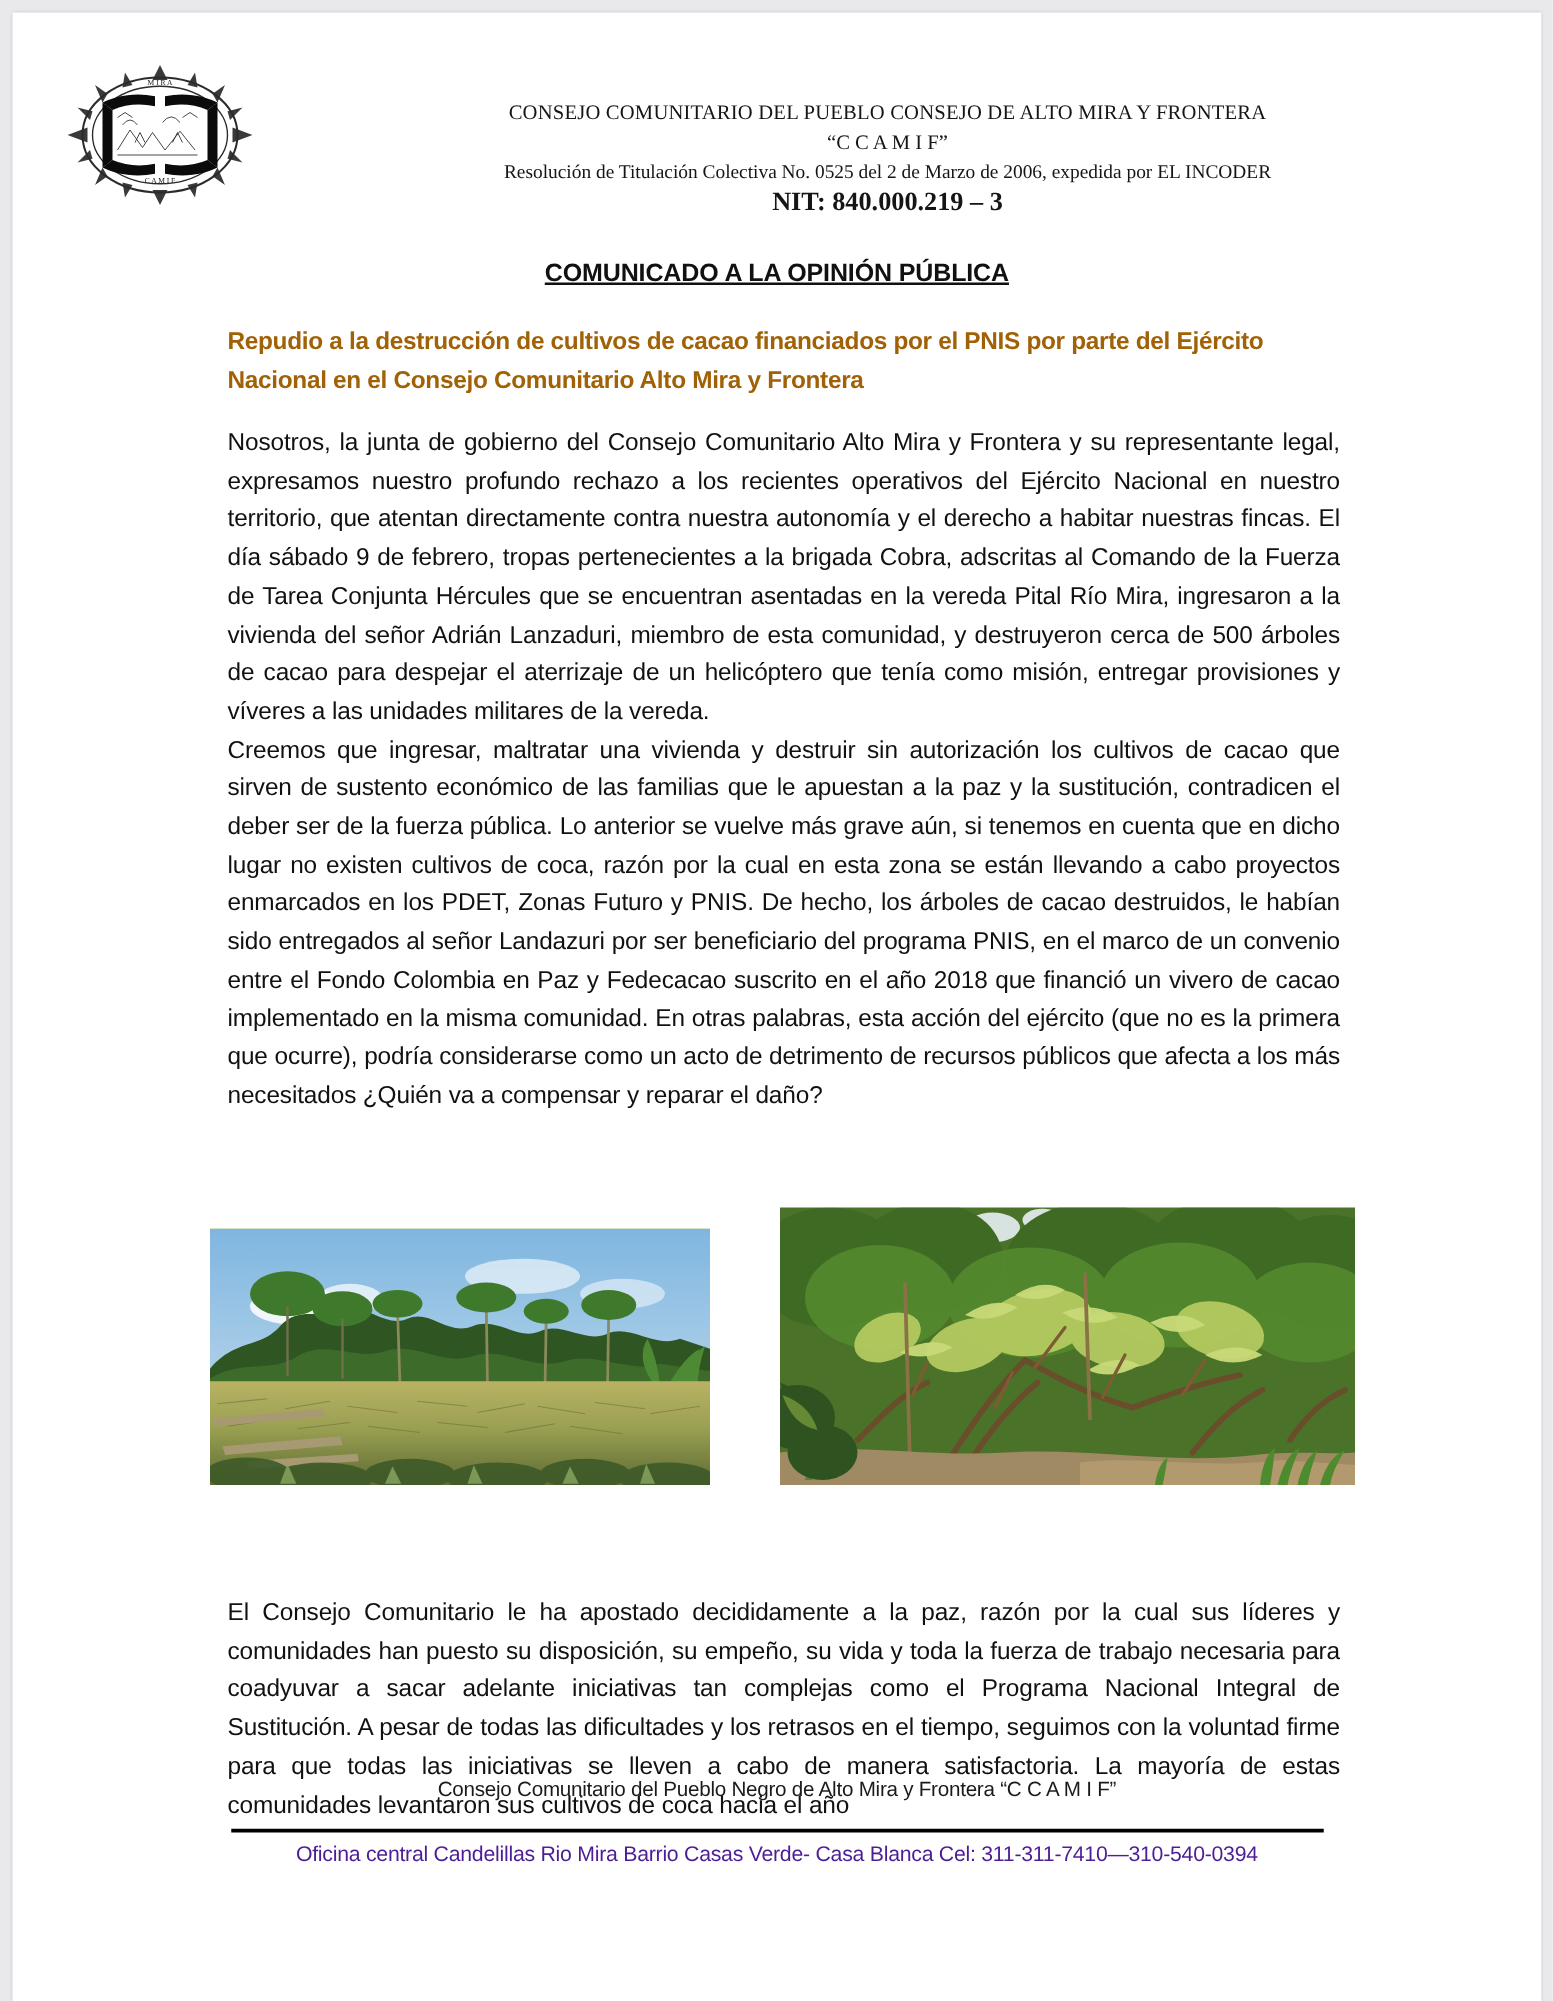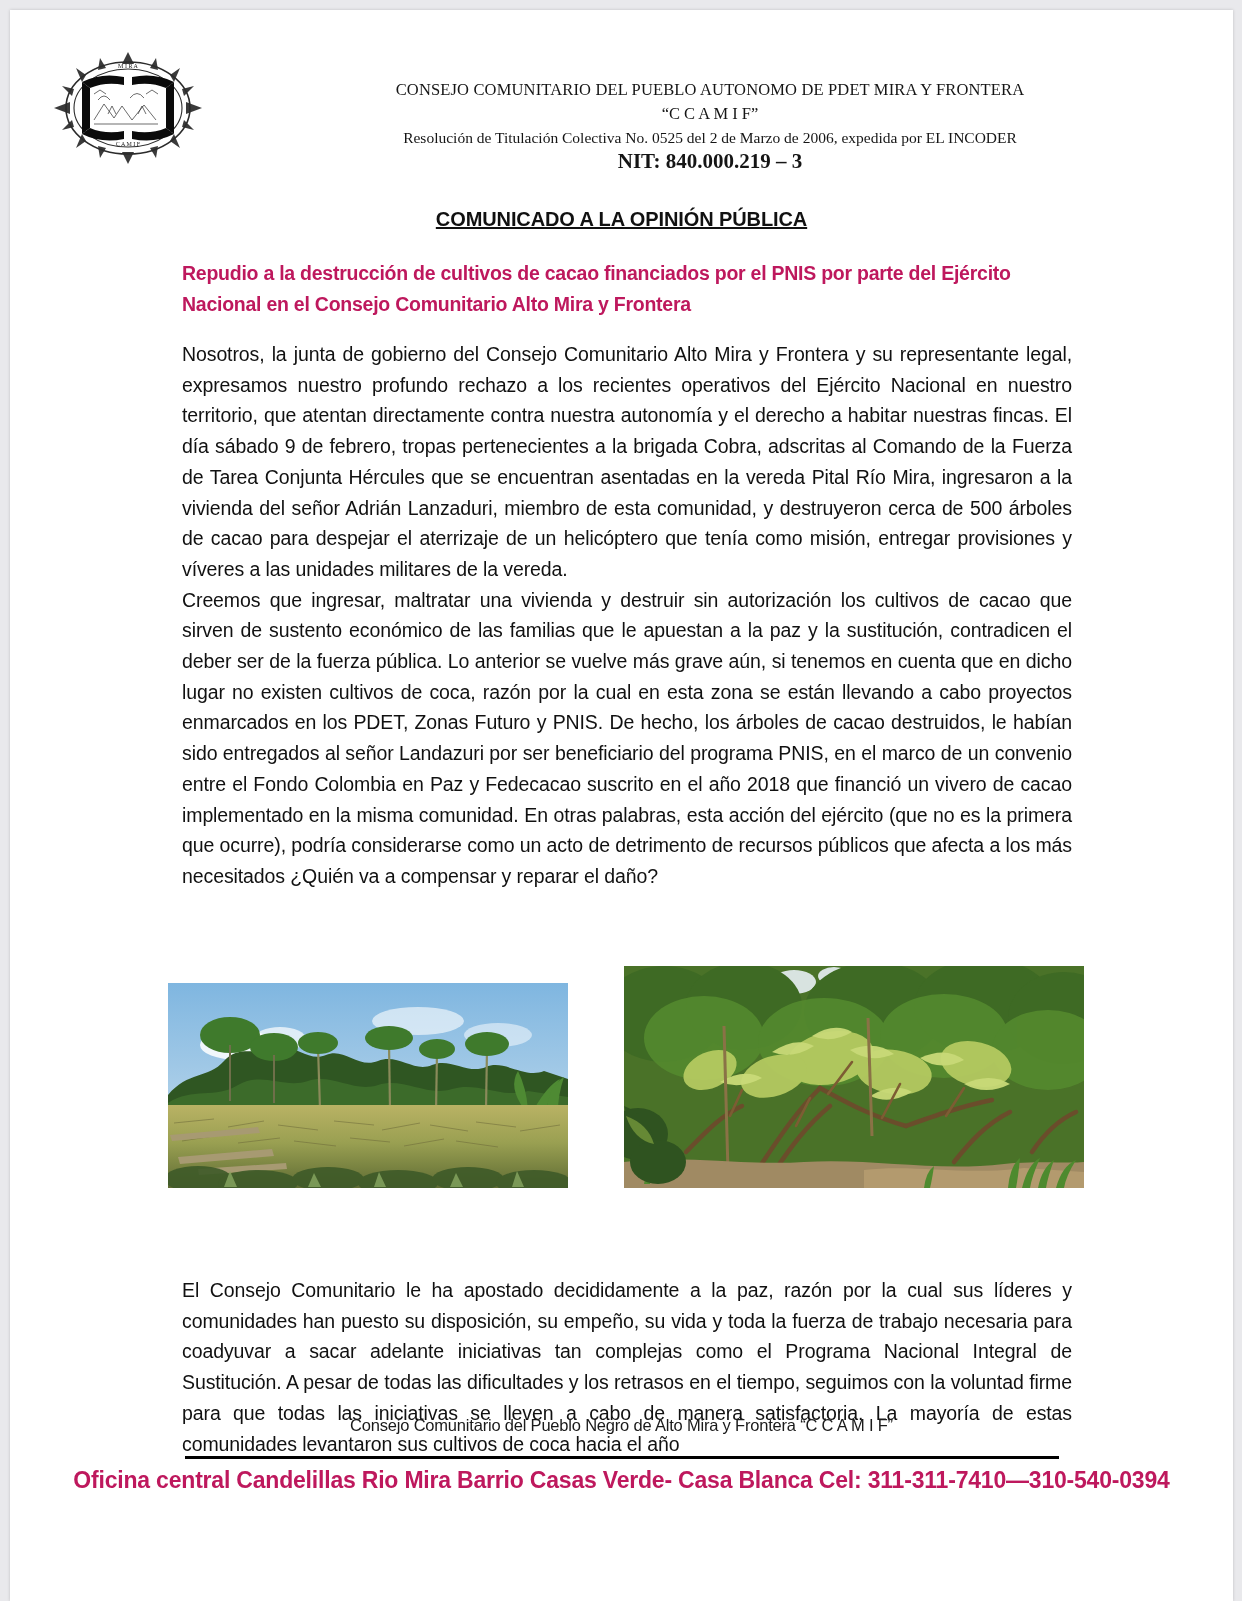--- a/index.html
+++ b/index.html
@@ -88,21 +88,21 @@
     position: absolute;
     left: 172px;
     top: 248px;
     width: 890px;
   }
 
   .subtitle {
     font-size: 19.5px;
     font-weight: bold;
     line-height: 31px;
-    color: #be185d;
+    color: #a16207;
     margin: 0 0 0 0;
     letter-spacing: -0.25px;
   }
 
   p.body-par {
     font-size: 19.5px;
     line-height: 30.7px;
     color: #111;
     text-align: justify;
     text-justify: inter-word;
@@ -155,25 +155,24 @@
     padding-bottom: 21px;
   }
   .footer-rule {
     width: 874px;
     margin: 0 auto;
     border: 0;
     border-top: 3px solid #000;
     height: 0;
   }
   .footer-line2 {
-    font-size: 23px;
-    color: #be185d;
+    font-size: 17px;
+    color: #4c1d95;
     letter-spacing: -0.2px;
     padding-top: 8px;
-    font-weight: bold;
   }
 </style>
 </head>
 <body>
 
 <div class="page">
 
   <div class="letterhead">
 
     <div class="seal">
@@ -222,21 +221,21 @@
             <path d="M-20,6 l4,-8 l4,8"></path>
             <path d="M10,6 l4,-8 l4,8"></path>
             <path d="M-34,-14 L-28,-18 L-22,-14"></path>
             <path d="M18,-14 L24,-18 L30,-14"></path>
           </g>
         </g>
       </svg>
     </div>
 
     <div class="letterhead-text">
-      <div class="lh-line1">CONSEJO COMUNITARIO DEL PUEBLO AUTONOMO DE PDET MIRA Y FRONTERA</div>
+      <div class="lh-line1">CONSEJO COMUNITARIO DEL PUEBLO CONSEJO DE ALTO MIRA Y FRONTERA</div>
       <div class="lh-line2">“C C A M I F”</div>
       <div class="lh-line4">Resolución de Titulación Colectiva No. 0525 del  2 de Marzo de 2006, expedida por EL INCODER</div>
       <div class="lh-line5">NIT: 840.000.219 – 3</div>
     </div>
   </div>
 
   <div class="doc-title">COMUNICADO A LA OPINIÓN PÚBLICA</div>
 
   <div class="content">
     <div class="subtitle">Repudio a la destrucción de cultivos de cacao financiados por el PNIS por parte del Ejército Nacional en el Consejo Comunitario Alto Mira y Frontera</div>

